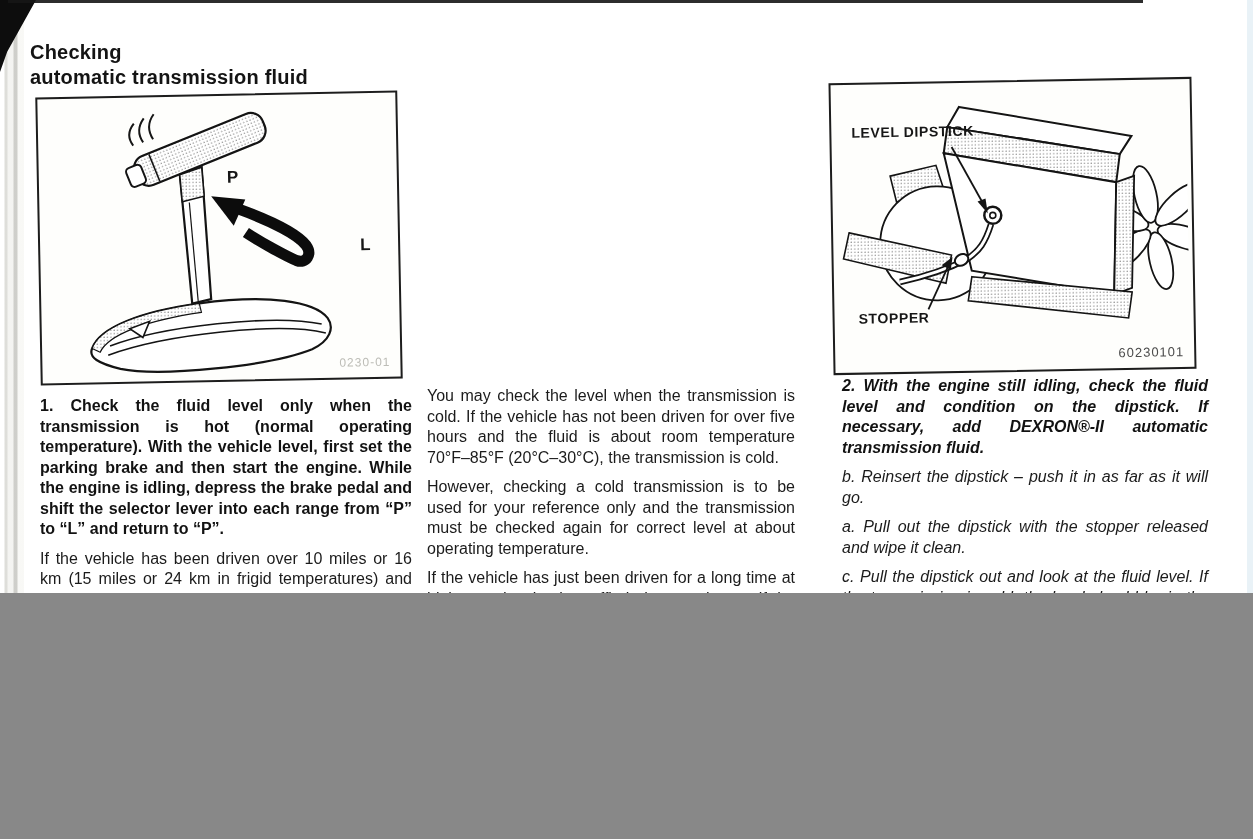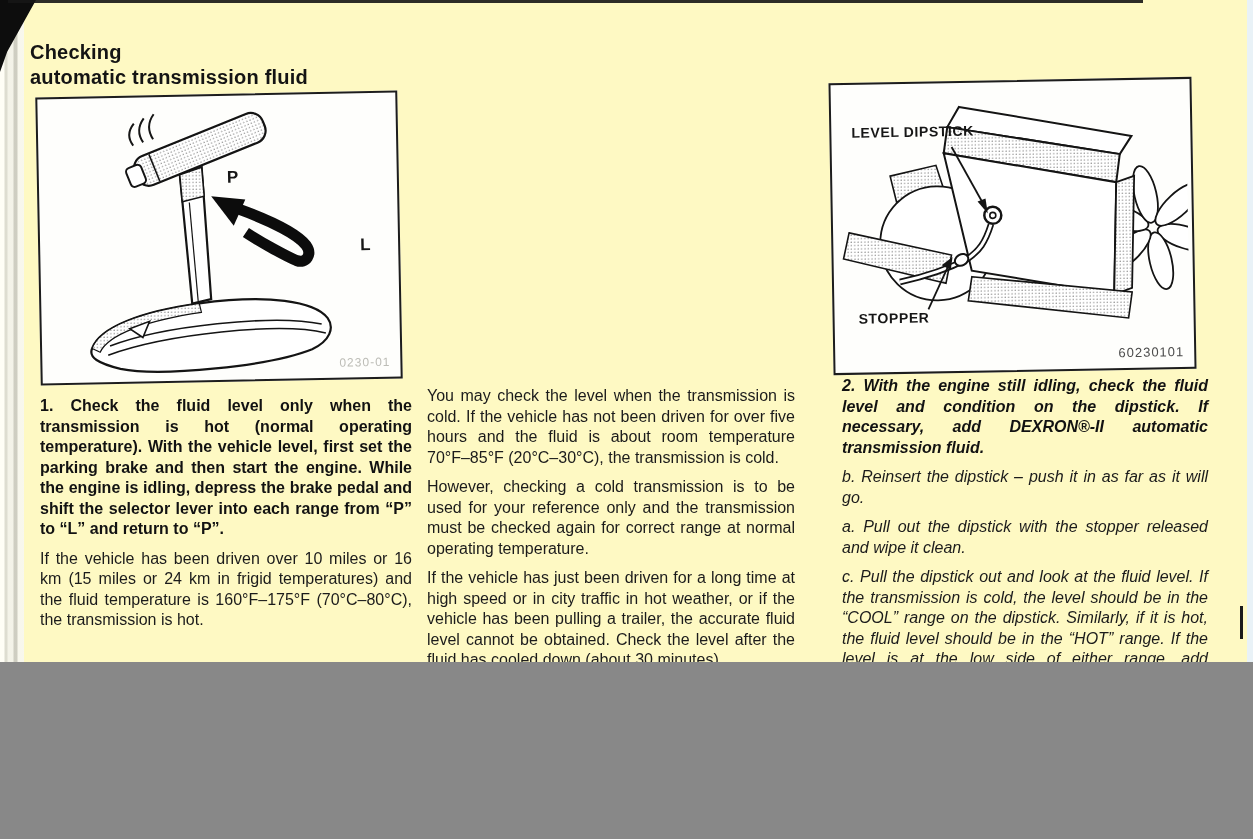--- a/index.html
+++ b/index.html
@@ -1,18 +1,18 @@
 <!DOCTYPE html>
 <html><head>
 <meta charset="utf-8">
 <style>
   html,body{margin:0;padding:0;background:#888;}
   .sheet{
-    position:relative;width:1253px;height:662px;overflow:hidden;
-    background:#fef9c3;
+    position:relative;width:1253px;height:593px;overflow:hidden;
+    background:#ffffff;
     font-family:"Liberation Sans",sans-serif;
     color:#1b1b1b;
   }
   
   .binding-strip{position:absolute;left:0;top:0;width:24px;height:100%;
     background:linear-gradient(90deg,#ffffff 0 4px,#d8d8d3 5px 7px,#f2f2ef 8px 13px,#c6c6c1 14px 17px,#f7f7f4 18px 24px);
     opacity:.85;}
   .corner-wedge{position:absolute;left:0;top:0;width:36px;height:72px;background:#0d0d0d;
     clip-path:polygon(0 0,100% 0,20% 72%,0 100%);}
   .top-line{position:absolute;left:8px;top:0;width:1135px;height:3px;background:#161616;opacity:.9;}
@@ -159,21 +159,21 @@
     <span class="fig-code">60230101</span>
   </div>
 
   <div class="col col1">
     <p class="bold">1. Check the fluid level only when the transmission is hot (normal operating temperature). With the vehicle level, first set the parking brake and then start the engine. While the engine is idling, depress the brake pedal and shift the selector lever into each range from “P” to “L” and return to “P”.</p>
     <p>If the vehicle has been driven over 10 miles or 16 km (15 miles or 24 km in frigid temperatures) and the fluid temperature is 160°F–175°F (70°C–80°C), the transmission is hot.</p>
   </div>
 
   <div class="col col2">
     <p>You may check the level when the transmission is cold. If the vehicle has not been driven for over five hours and the fluid is about room temperature 70°F–85°F (20°C–30°C), the transmission is cold.</p>
-    <p>However, checking a cold transmission is to be used for your reference only and the transmission must be checked again for correct range at normal operating temperature.</p>
+    <p>However, checking a cold transmission is to be used for your reference only and the transmission must be checked again for correct level at about operating temperature.</p>
     <p>If the vehicle has just been driven for a long time at high speed or in city traffic in hot weather, or if the vehicle has been pulling a trailer, the accurate fluid level cannot be obtained. Check the level after the fluid has cooled down (about 30 minutes).</p>
   </div>
 
   <div class="col col3">
     <p class="bold">2. With the engine still idling, check the fluid level and condition on the dipstick. If necessary, add DEXRON®-II automatic transmission fluid.</p>
     <p>b. Reinsert the dipstick – push it in as far as it will go.</p>
     <p>a. Pull out the dipstick with the stopper released and wipe it clean.</p>
     <p>c. Pull the dipstick out and look at the fluid level. If the transmission is cold, the level should be in the “COOL” range on the dipstick. Similarly, if it is hot, the fluid level should be in the “HOT” range. If the level is at the low side of either range, add DEXRON®-II automatic transmission fluid to bring the level within the range. (Fluid is added through the dipstick tube, using a funnel.)</p>
   </div>
 

